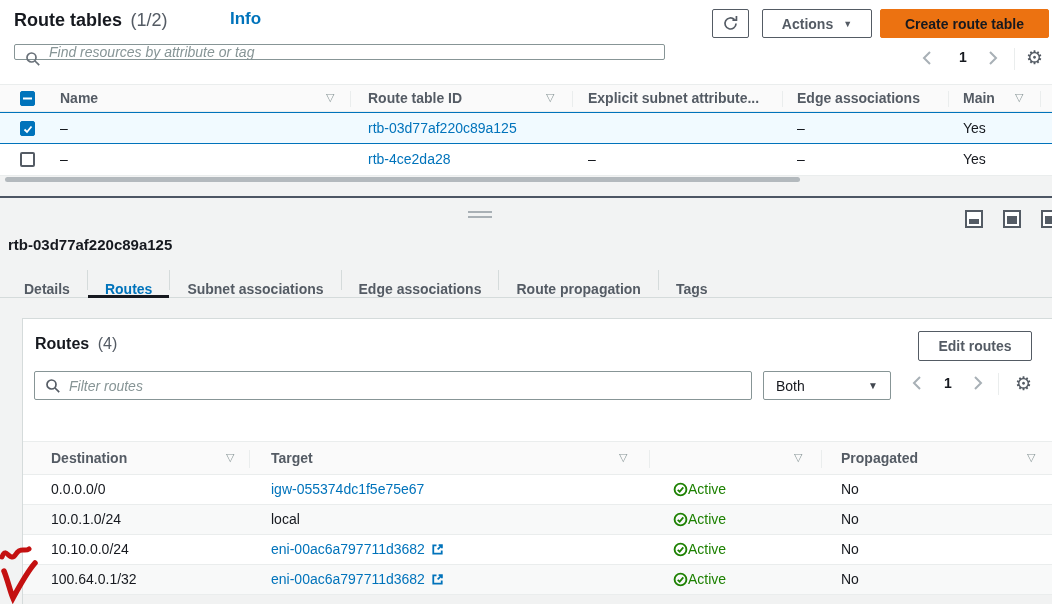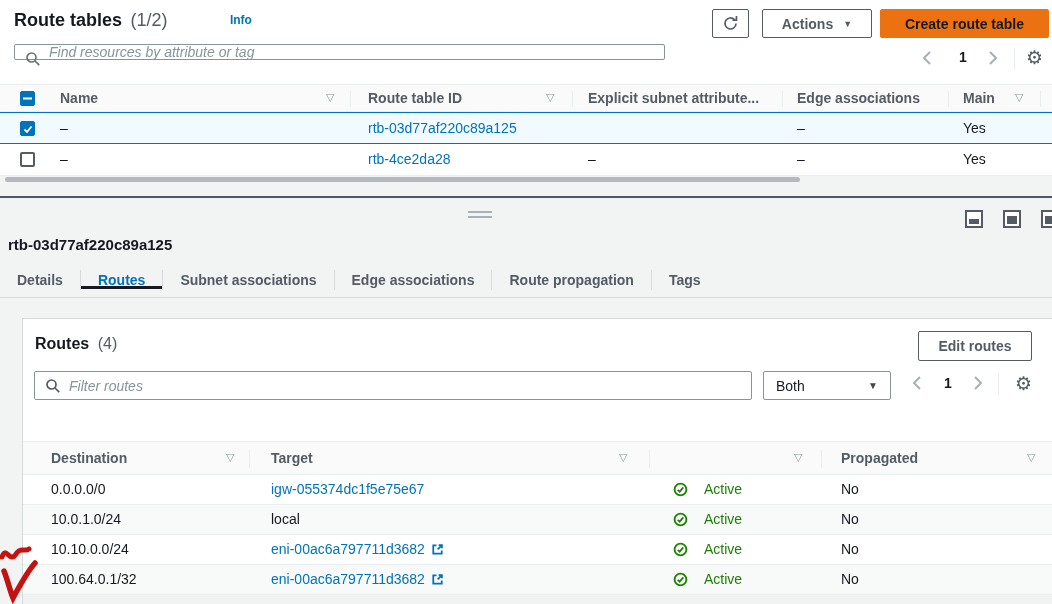--- a/index.html
+++ b/index.html
@@ -4,21 +4,21 @@
 <style>
   * { margin:0; padding:0; box-sizing:border-box; }
   html,body { background:#fff; }
   body { font-family:"Liberation Sans", sans-serif; color:#16191f; }
   .screen { position:relative; width:1052px; height:604px; background:#fff; overflow:hidden; }
 
   
   .title-row { position:absolute; left:14px; top:10px; white-space:nowrap; }
   .h1 { font-size:18px; font-weight:700; color:#16191f; }
   .h1-count { font-size:18px; font-weight:400; color:#545b64; margin-left:4px; }
-  .info-link { font-size:12px; font-weight:700; color:#0073bb; margin-left:14px; position:relative; top:-2px; cursor:pointer;padding-left:44px; }
+  .info-link { font-size:17px; font-weight:700; color:#0073bb; margin-left:14px; position:relative; top:-2px; cursor:pointer;padding-left:44px; }
 
   .btn { position:absolute; display:flex; align-items:center; justify-content:center; gap:10px;
          background:#fff; border:1px solid #545b64; border-radius:2px; font-size:14px; font-weight:700;
          color:#545b64; cursor:pointer; }
   .refresh-btn { left:712px; top:9px; width:37px; height:29px; }
   .actions-btn { left:762px; top:9px; width:110px; height:29px; }
   .caret { font-size:9px; color:#545b64; }
   .create-btn { left:880px; top:9px; width:169px; height:29px; background:#ec7211; border:1px solid #ec7211;
                 color:#16191f; }
 
@@ -59,22 +59,22 @@
   .splitter { position:absolute; left:468px; top:13px; width:24px; height:10px; cursor:row-resize; }
   .splitter span { display:block; width:24px; height:2px; background:#a9b0b5; margin-bottom:3px; }
   .pane-icon { position:absolute; top:12px; width:18px; height:18px; border:2px solid #545b64; background:#fff; cursor:pointer; }
   .pane-icon .fill { position:absolute; background:#545b64; }
   .pi-1 { left:965px; } .pi-1 .fill { left:2px; right:2px; bottom:2px; height:5px; }
   .pi-2 { left:1003px; } .pi-2 .fill { left:2px; right:2px; top:4px; bottom:2px; }
   .pi-3 { left:1041px; } .pi-3 .fill { left:2px; right:2px; top:4px; bottom:2px; }
 
   .detail-title { position:absolute; left:8px; top:38px; font-size:15px; font-weight:700; color:#16191f; }
 
-  .tabs { position:absolute; left:0; top:64px; width:1052px; height:36px; display:flex; align-items:center;
-          padding-left:0; border-bottom:1px solid #d5dbdb; }
+  .tabs { position:absolute; left:0; top:64px; width:1052px; height:36px; display:flex; align-items:flex-end;
+          padding-left:7px; border-bottom:1px solid #d5dbdb; }
   .tab { position:relative; display:flex; align-items:center; padding:0 17px; font-size:14px; font-weight:700;
          color:#545b64; cursor:pointer; white-space:nowrap; }
   .tab-sep { width:1px; height:20px; background:#d5dbdb; align-self:center; }
   .tab.active { color:#0073bb; }
   .tab.active::after { content:""; position:absolute; left:0; right:0; bottom:-1px; height:3px; background:#16191f; }
 
   
   .card { position:absolute; left:22px; top:120px; width:1034px; height:300px; background:#fff; border:1px solid #d5dbdb; }
   .card-title { position:absolute; left:12px; top:16px; }
   .card-title .t { font-size:16px; font-weight:700; color:#16191f; }
@@ -86,21 +86,21 @@
   .select .caret { margin-left:auto; color:#414750; font-size:10px; }
 
   .rt-header { position:absolute; left:0; top:122px; width:1034px; height:34px; background:#fafafa;
                border-top:1px solid #eaeded; border-bottom:1px solid #eaeded; font-size:14px; font-weight:700; color:#545b64; }
   .rt-header .hcell { top:8px; }
   .rt-header .sort { top:9px; }
   .rt-header .vdiv { top:8px; height:18px; }
   .rt-row { position:absolute; left:0; width:1034px; height:30px; font-size:14px; border-bottom:1px solid #eaeded; background:#fff; }
   .rt-row.alt { background:#f8f9f9; }
   .rt-row .cell { position:absolute; top:6px; white-space:nowrap; }
-  .status { display:flex; align-items:center; gap:16px; color:#1d8102; }
+  .status { display:flex; align-items:center; gap:0; color:#1d8102; }
   .ext-icon { margin-left:6px; vertical-align:-2px; cursor:pointer; }
   .card-bottom-strip { position:absolute; left:0; top:276px; width:1034px; height:24px; background:#f1f2f2; }
 
   .annotations { position:absolute; left:0; top:0; width:1052px; height:604px; pointer-events:none; z-index:50; }
 </style>
 </head>
 <body>
 
 <div class="screen">
 

